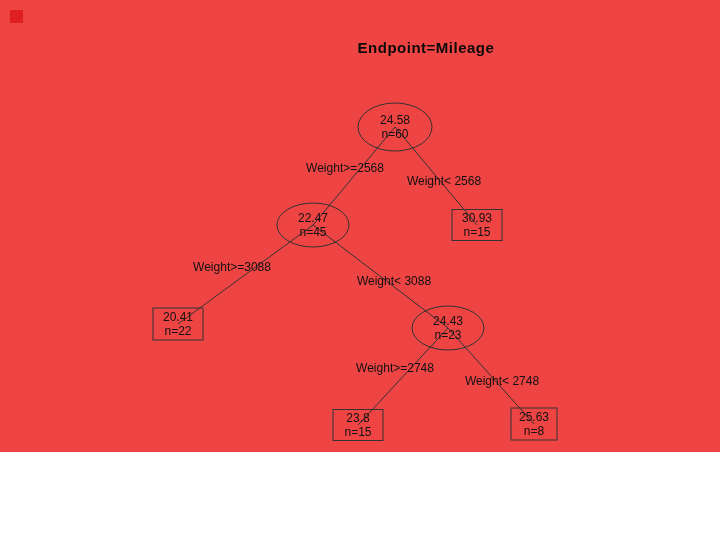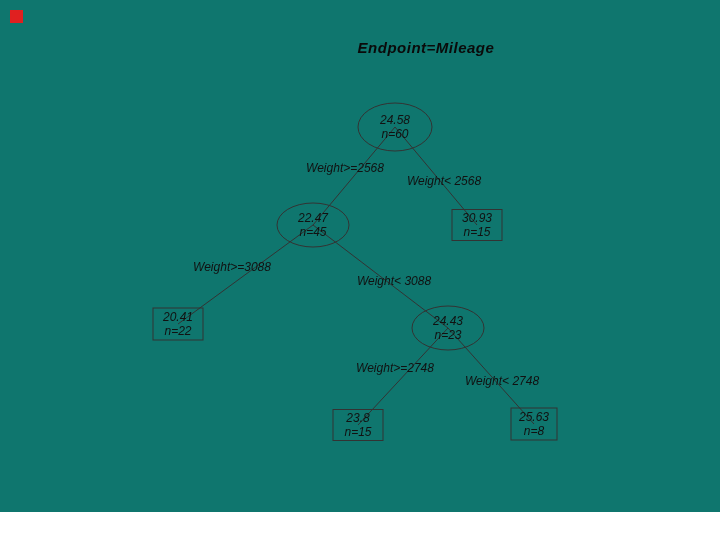--- a/index.html
+++ b/index.html
@@ -3,25 +3,24 @@
 <meta charset="utf-8">
 <style>
   html, body {
     margin: 0;
     padding: 0;
     background: #ffffff;
   }
   #stage {
     position: relative;
     width: 720px;
-    height: 512px;
-    background: #0f766e;
+    height: 452px;
+    background: #ef4444;
     overflow: hidden;
     font-family: "Liberation Sans", sans-serif;
-    font-style: italic;
   }
   #marker {
     position: absolute;
     left: 10px;
     top: 10px;
     width: 13px;
     height: 13px;
   }
   #plot-title {
     position: absolute;

